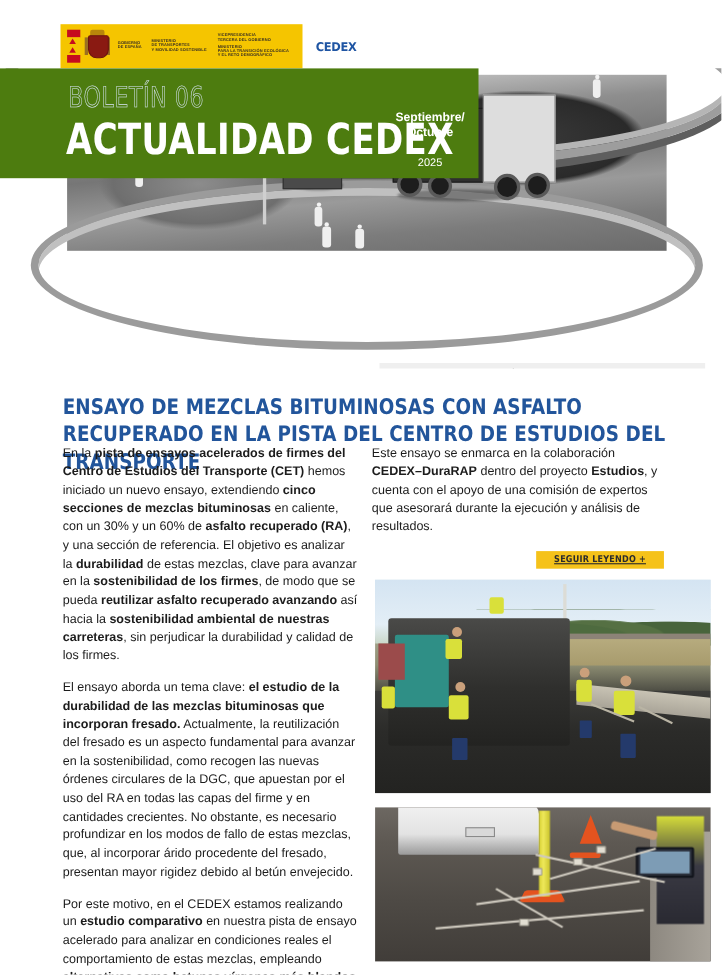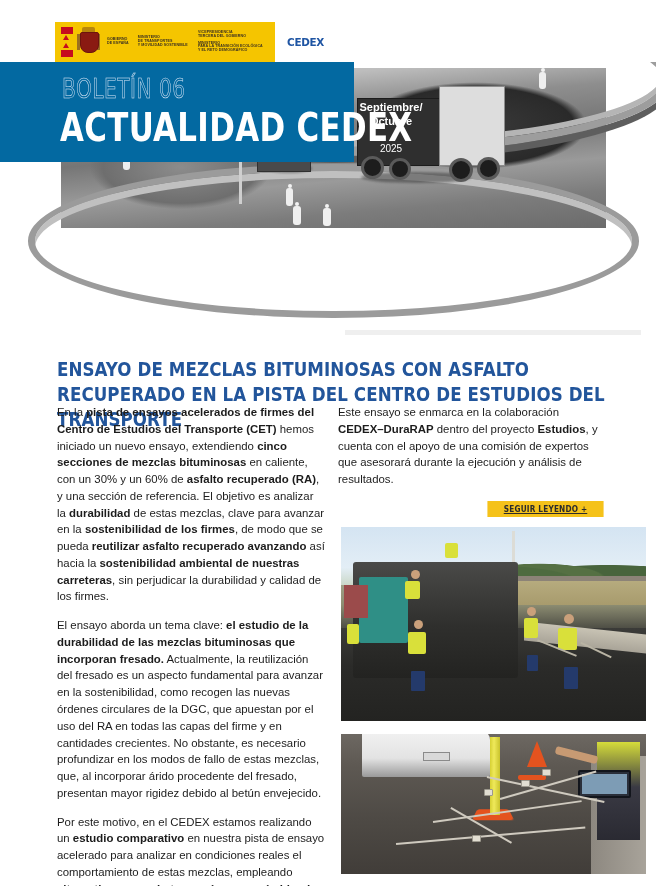--- a/index.html
+++ b/index.html
@@ -212,22 +212,22 @@
     font-style: italic;
     font-weight: bold;
     color: #1a1a1a;
     line-height: 1.35;
     letter-spacing: .05px;
   }
 
   .blue-banner {
     position: absolute;
     left: 0; top: 0;
-    width: 354px; height: 100px;
-    background: #0369a1;
+    width: 435px; height: 100px;
+    background: #4d7c0f;
     z-index: 3;
     text-align: center;
   }
   .boletin {
     position: absolute;
     left: 62px; top: 12px;
     color: #cfe0f3;
     font-family: "DejaVu Sans Condensed", "Liberation Sans Narrow", "Liberation Sans", sans-serif;
     font-size: 26px;
     letter-spacing: .6px;

